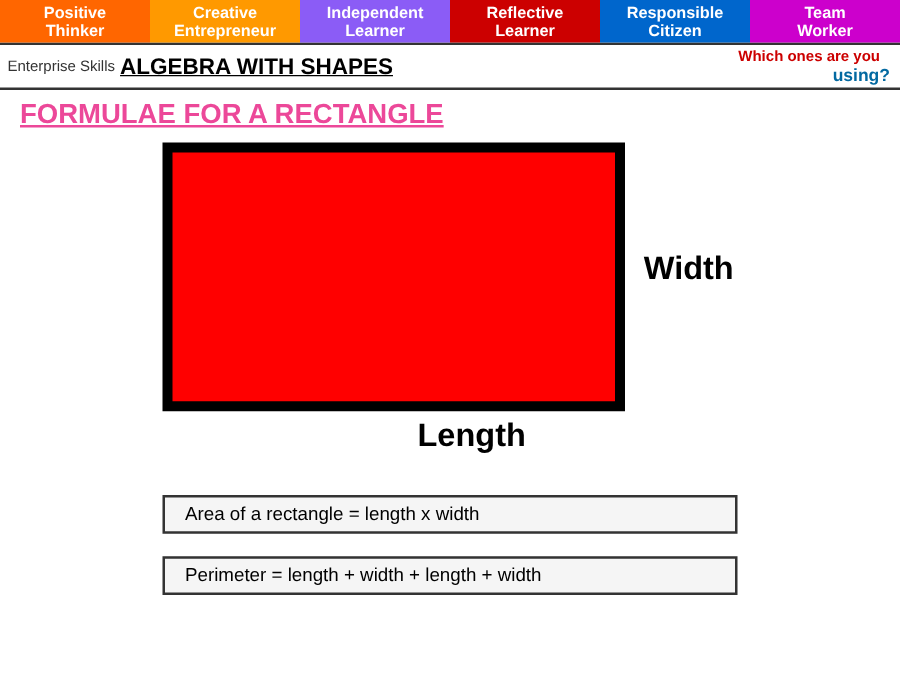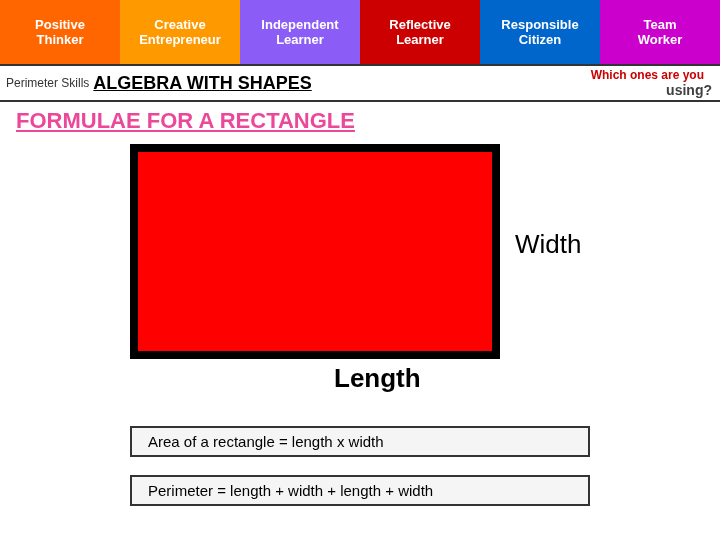--- a/index.html
+++ b/index.html
@@ -8,21 +8,21 @@
       height: 540px;
       overflow: hidden;
       background: #ffffff;
       font-family: Arial, sans-serif;
     }
 
     
     .nav-bar {
       display: flex;
       width: 100%;
-      height: 64px;
+      height: 34px;
     }
     .nav-item {
       flex: 1;
       display: flex;
       align-items: center;
       justify-content: center;
       text-align: center;
       font-weight: bold;
       font-size: 13px;
       padding: 4px;
@@ -102,21 +102,21 @@
       top: 10px;
       left: 10px;
       width: 340px;
       height: 190px;
       background: #ff0000;
     }
 
     .using-text {
       font-size: 14px;
       font-weight: bold;
-      color: #404040;
+      color: #0369a1;
     }
   </style>
 </head>
 <body>
 
 <div class="nav-bar">
   <div class="nav-item positive">
     <span>Positive<br>Thinker</span>
   </div>
   <div class="nav-item creative">
@@ -130,40 +130,40 @@
   </div>
   <div class="nav-item responsible">
     <span>Responsible<br>Citizen</span>
   </div>
   <div class="nav-item team">
     <span>Team<br>Worker</span>
   </div>
 </div>
 
 <div class="second-row">
-  <span class="enterprise-label">Perimeter Skills</span>
+  <span class="enterprise-label">Enterprise Skills</span>
   <span class="algebra-title">ALGEBRA WITH SHAPES</span>
   <div style="display:flex; flex-direction:column; align-items:flex-end; padding-right:8px;">
     <span class="which-ones">Which ones are you</span>
     <span class="using-text">using?</span>
   </div>
 </div>
 
 <div style="padding: 6px 8px;">
   <span class="formulae-heading">FORMULAE FOR A RECTANGLE</span>
 </div>
 
 <div style="position: relative; width: 720px; display: flex; justify-content: center; margin-top: 4px;">
   <div style="position: relative; width: 500px; height: 260px;">
 
     <div class="outer-rect" style="position: absolute; top:0; left:20px; width:370px; height:215px; background:#000;">
       <div class="inner-rect" style="position:absolute; top:8px; left:8px; width:354px; height:199px; background:#ff0000;"></div>
     </div>
 
-    <div style="position:absolute; top: 85px; left: 405px; font-size:26px; font-weight:normal; color:#000;text-align:center;">Width</div>
+    <div style="position:absolute; top: 85px; left: 405px; font-size:26px; font-weight:bold; color:#000;text-align:center;">Width</div>
 
     <div style="position:absolute; bottom:10px; left:50%; transform:translateX(-30%); font-size:26px; font-weight:bold; color:#000;">Length</div>
   </div>
 </div>
 
 <div style="display:flex; flex-direction:column; align-items:center; margin-top:16px; gap:6px;">
   <div class="formula-box">
     <span>Area of a rectangle = length x width</span>
   </div>
   <div class="formula-box">

